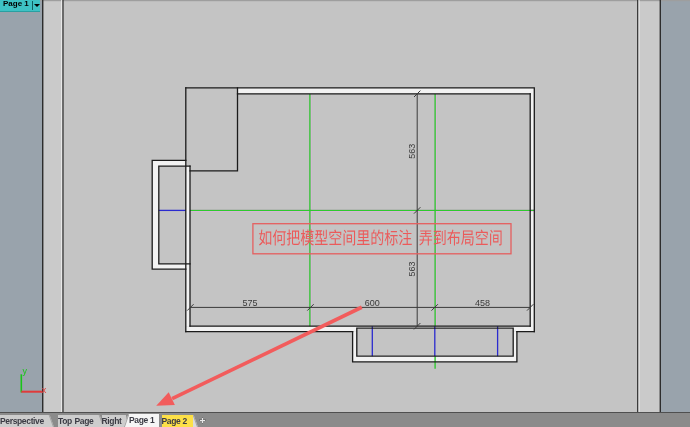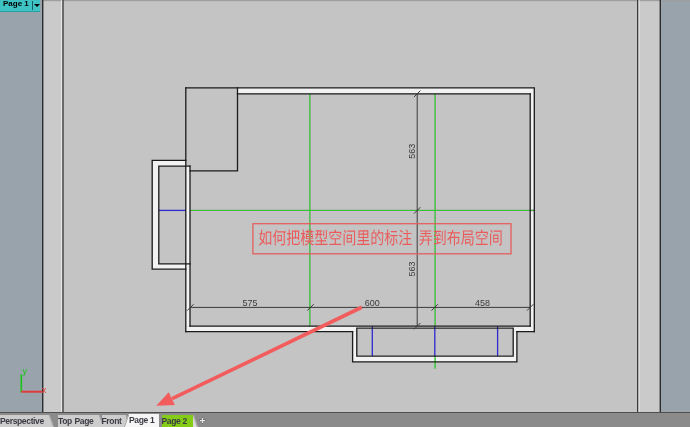--- a/index.html
+++ b/index.html
@@ -130,25 +130,25 @@
 <div class="abs" style="left:34px;top:4.2px;width:0;height:0;border-left:3px solid transparent;border-right:3px solid transparent;border-top:3.5px solid #000"></div>
 </div>
 <div class="abs" id="tabbar">
 <div class="slant" style="left:43.5px;transform:skewX(20deg)"></div>
 <div class="tab" style="left:0;width:48px">Perspective</div>
 <div class="slant" style="left:67px;transform:skewX(20deg)"></div>
 <div class="tab" style="left:58px;width:21px">Top</div>
 <div class="slant" style="left:93.5px;transform:skewX(20deg)"></div>
 <div class="tab" style="left:74.5px;width:23.5px">Page</div>
 <div class="slant" style="left:119.5px;transform:skewX(20deg)"></div>
-<div class="tab" style="left:101.5px;width:24px">Front</div>
+<div class="tab" style="left:101.5px;width:24px">Right</div>
 <div class="slant" style="left:125.5px;top:1px;height:14px;transform:skewX(-19deg);background:#f6f6f6;border-right:none;border-left:1.2px solid #a2a2a2"></div>
 <div class="tab" style="left:129px;width:30px;background:#f6f6f6;top:1px;height:14px;line-height:13px;border:none">Page 1</div>
 <div class="slant" style="left:187.5px;transform:skewX(20deg);background:#dadada"></div>
-<div class="tab" style="left:161.5px;width:31px;background:#84cc16">Page 2</div>
+<div class="tab" style="left:161.5px;width:31px;background:#fde047">Page 2</div>
 <div style="position:absolute;left:199.3px;top:4px;width:6.5px;height:6.5px">
 <div style="position:absolute;left:2.4px;top:0;width:1.8px;height:6.5px;background:#757575"></div>
 <div style="position:absolute;left:0;top:2.4px;width:6.5px;height:1.8px;background:#757575"></div>
 <div style="position:absolute;left:2.6px;top:0.6px;width:1.3px;height:5.2px;background:#e8e8e8"></div>
 <div style="position:absolute;left:0.6px;top:2.6px;width:5.2px;height:1.3px;background:#e8e8e8"></div>
 </div>
 </div>
 </div>
 
 </body></html>

